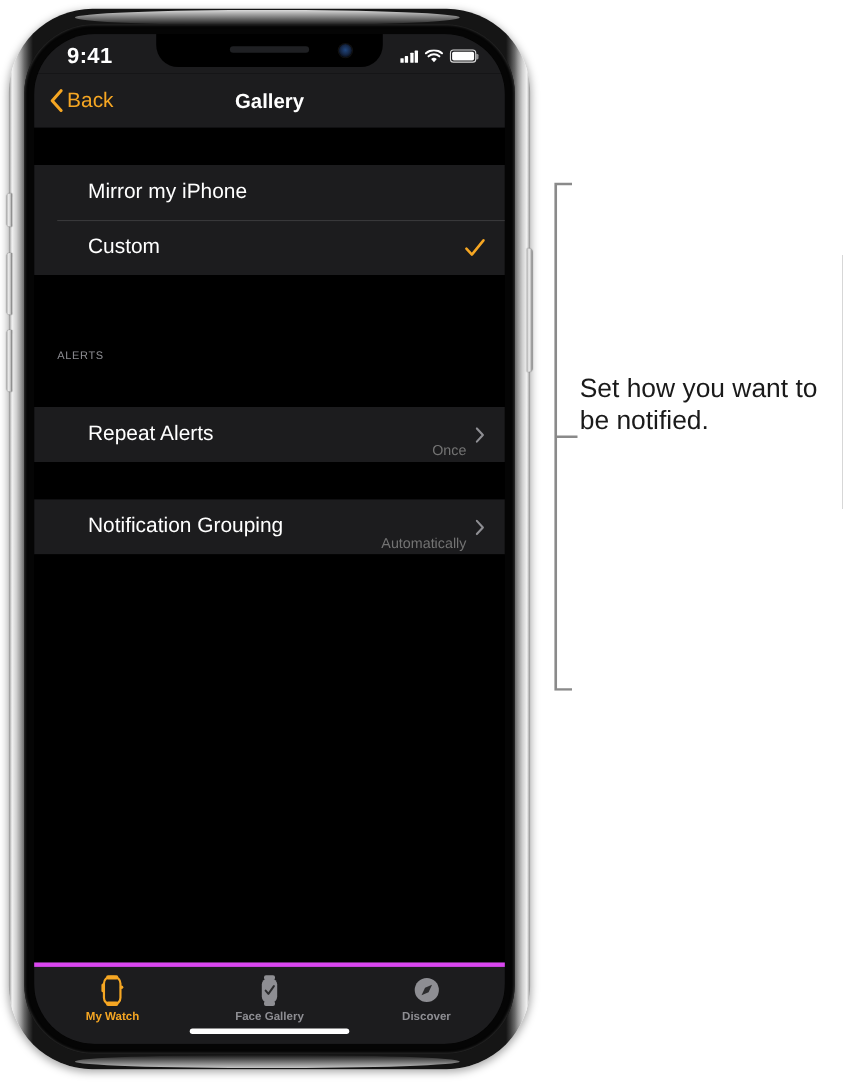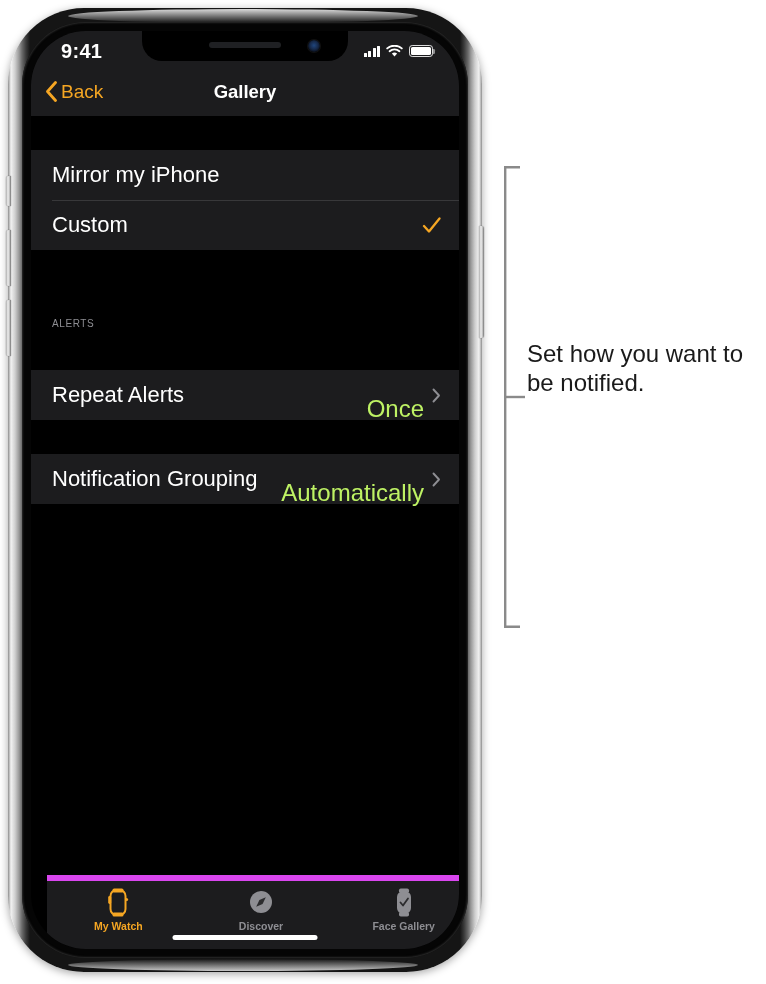--- a/index.html
+++ b/index.html
@@ -237,28 +237,29 @@
     cursor: pointer;
   }
   .row + .row::before {
     content: "";
     position: absolute;
     left: 21px; right: 0; top: 0;
     height: 1px;
     background: #38383a;
   }
   .row-label {
-    font-size: 22px;
+    font-size: 19px;
     color: #fff;
     flex: 1;
     white-space: nowrap;
+    margin-left: 28px;
   }
   .row-value {
-    font-size: 24px;
-    color: #bef264;
+    font-size: 13px;
+    color: #737373;
     margin-right: 8px;
     margin-top: 28px;
   }
 
   .checkmark { width: 19px; height: 19px; display: block; }
 
   .chevron { width: 9px; height: 15px; display: block; }
 
   
   .section-header {
@@ -287,25 +288,25 @@
     top: 1.8px; left: 22px;
     width: 26.4px; height: 26.4px;
     border-radius: 50%;
     background: #fff;
     box-shadow: 0 1px 2px rgba(0,0,0,.35);
   }
 
   
   #tab-bar {
     position: absolute;
-    left: 16px; bottom: 0;
+    left: 0; bottom: 0;
     width: 100%;
     height: 74px;
     background: #1c1c1e;
-    border-top: 6px solid #d946ef;
+    border-top: 4px solid #d946ef;
     display: flex;
     z-index: 30;
     box-sizing: border-box;
   }
   .tab {
     flex: 1;
     display: flex;
     flex-direction: column;
     align-items: center;
     justify-content: flex-start;
@@ -457,36 +458,36 @@
             <rect x="7.5" y="24.5" width="11" height="4" rx="1.6" fill="#f5a623"></rect>
             <rect x="3.2" y="8" width="3" height="8" rx="1.4" fill="#f5a623"></rect>
             <circle cx="21.6" cy="11.5" r="1.5" fill="#f5a623"></circle>
           </svg>
         </span>
         <span class="tab-label">My Watch</span>
       </div>
       <div class="tab">
         <span class="tab-icon">
           <svg width="26" height="29" viewBox="0 0 26 29">
-            <circle cx="13" cy="14" r="11" fill="#8e8e93"></circle>
-            <path d="M17.8 9.2 L11.4 11.9 L8.2 18.8 L14.6 16.1 Z" fill="#2c2c2e"></path>
-          </svg>
-        </span>
-        <span class="tab-label">Discover</span>
-      </div>
-      <div class="tab">
-        <span class="tab-icon">
-          <svg width="26" height="29" viewBox="0 0 26 29">
             <rect x="6" y="3.5" width="14" height="22" rx="5.5" ry="5.5" fill="#8e8e93"></rect>
             <rect x="8" y="0.5" width="10" height="4.5" rx="1.8" fill="#8e8e93"></rect>
             <rect x="8" y="24" width="10" height="4.5" rx="1.8" fill="#8e8e93"></rect>
             <path d="M9.5 14.5 L12 17.5 L17 10.5" stroke="#2c2c2e" stroke-width="1.8" fill="none" stroke-linecap="round" stroke-linejoin="round"></path>
           </svg>
         </span>
         <span class="tab-label">Face Gallery</span>
+      </div>
+      <div class="tab">
+        <span class="tab-icon">
+          <svg width="26" height="29" viewBox="0 0 26 29">
+            <circle cx="13" cy="14" r="11" fill="#8e8e93"></circle>
+            <path d="M17.8 9.2 L11.4 11.9 L8.2 18.8 L14.6 16.1 Z" fill="#2c2c2e"></path>
+          </svg>
+        </span>
+        <span class="tab-label">Discover</span>
       </div>
     </div>
 
     <div id="home-indicator"></div>
   </div>
 </div>
 
 <div id="callout">
   <svg id="callout-bracket" width="34" height="462" viewBox="0 0 34 462">
     <path d="M17 1.2 L2.2 1.2 L2.2 460.8 L17 460.8" stroke="#8a8a8a" stroke-width="2.4" fill="none"></path>

